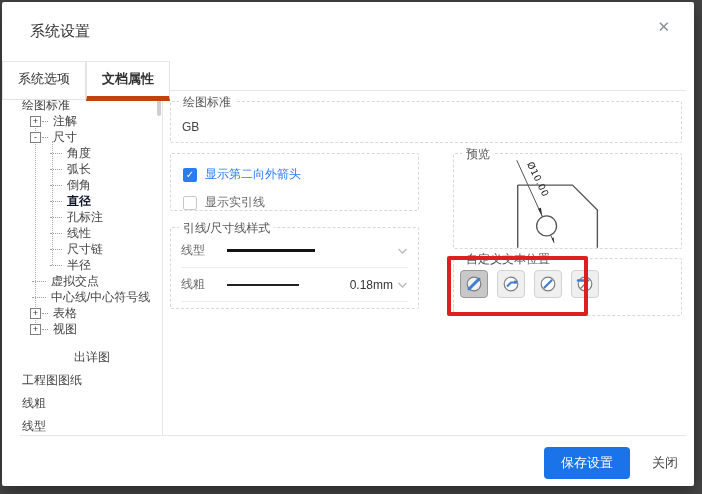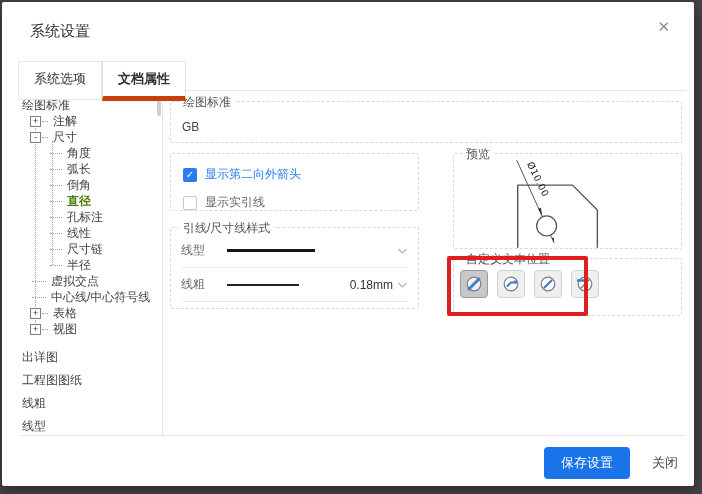--- a/index.html
+++ b/index.html
@@ -9,45 +9,45 @@
     background:#454545; position:relative; overflow:hidden;
   }
   .dialog {
     position:absolute; left:2px; top:2px; width:692px; height:484px;
     background:#fff; border-radius:2px; box-shadow:0 4px 18px rgba(0,0,0,.45);
   }
   .dlg-title { position:absolute; left:28px; top:20px; font-size:15px; color:#333; }
   .dlg-close { position:absolute; right:24px; top:16px; font-size:15px; color:#8a8f98; cursor:pointer; }
 
   
-  .tabs { position:absolute; left:16px; top:59px; display:flex; z-index:3; }
+  .tabs { position:absolute; left:0; top:59px; display:flex; z-index:3; }
   .tab { padding:8px 15px; font-size:13px; color:#333; background:#fff;
          border:1px solid #e4e4e4; cursor:pointer; }
   .tab.active { font-weight:bold; border-bottom:5px solid #c2410c; margin-bottom:-1px; }
 
   
   .content { position:absolute; left:18px; right:8px; top:88px; bottom:50px;
              border-top:1px solid #e6e6e6; border-bottom:1px solid #e6e6e6;
              display:flex; z-index:2; background:#fff; }
   .tree { width:143px; border-right:1px solid #e6e6e6; position:relative;
           padding-top:6px; font-size:12px; color:#444; }
   .trow { height:16px; display:flex; align-items:center; cursor:pointer; white-space:nowrap; }
   .trow.rootitem { margin-left:2px; }
   .trow.b { margin-top:7px; }
-  .trow.b.first { margin-top:12px; }
+  .trow.b.first { margin-top:12px;justify-content:center; }
   .trow.l1 { margin-left:10px; }
   .trow.l1n { margin-left:12px; }
   .trow.l2 { margin-left:30px; }
   .expander { width:11px; height:11px; border:1px solid #808080; background:#fff;
               font-size:9px; line-height:9px; text-align:center; color:#333; flex:none; z-index:2; }
   .dash { height:0; border-top:1px dotted #9a9a9a; margin-right:5px; flex:none; }
   .dash.d6 { width:6px; margin-left:1px; }
   .dash.d12 { width:12px; }
   .dash.d14 { width:14px; }
-  .tlabel.sel { color:#4d7c0f; font-weight:bold; }
+  .tlabel.sel { color:#0f172a; font-weight:bold; }
   .vline { position:absolute; width:0; border-left:1px dotted #a8a8a8; z-index:1; }
   .v1 { left:15px; top:28px; height:210px; }
   .v2 { left:32px; top:50px; height:124px; }
   .scroll-thumb { position:absolute; right:1px; top:1px; width:4px; height:24px;
                   background:#cfcfcf; border-radius:2px; }
 
   .main { flex:1; position:relative; }
 
   .gbox { position:relative; border:1px dashed #d8d8d8; border-radius:2px; }
   .gtitle { position:absolute; top:-8px; left:8px; background:#fff; padding:0 4px;

